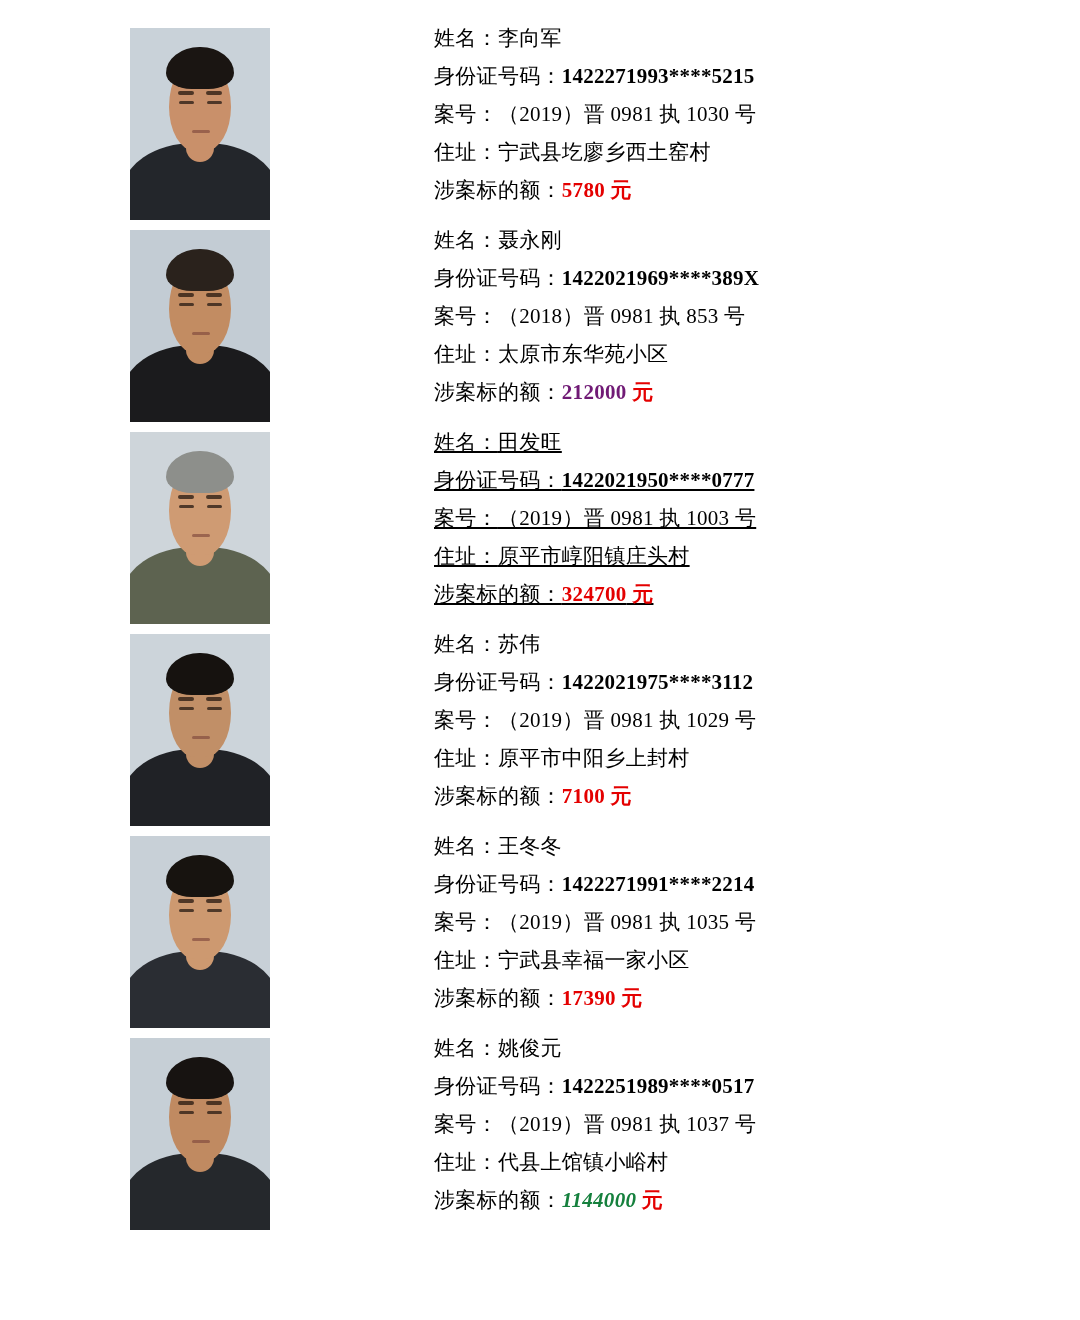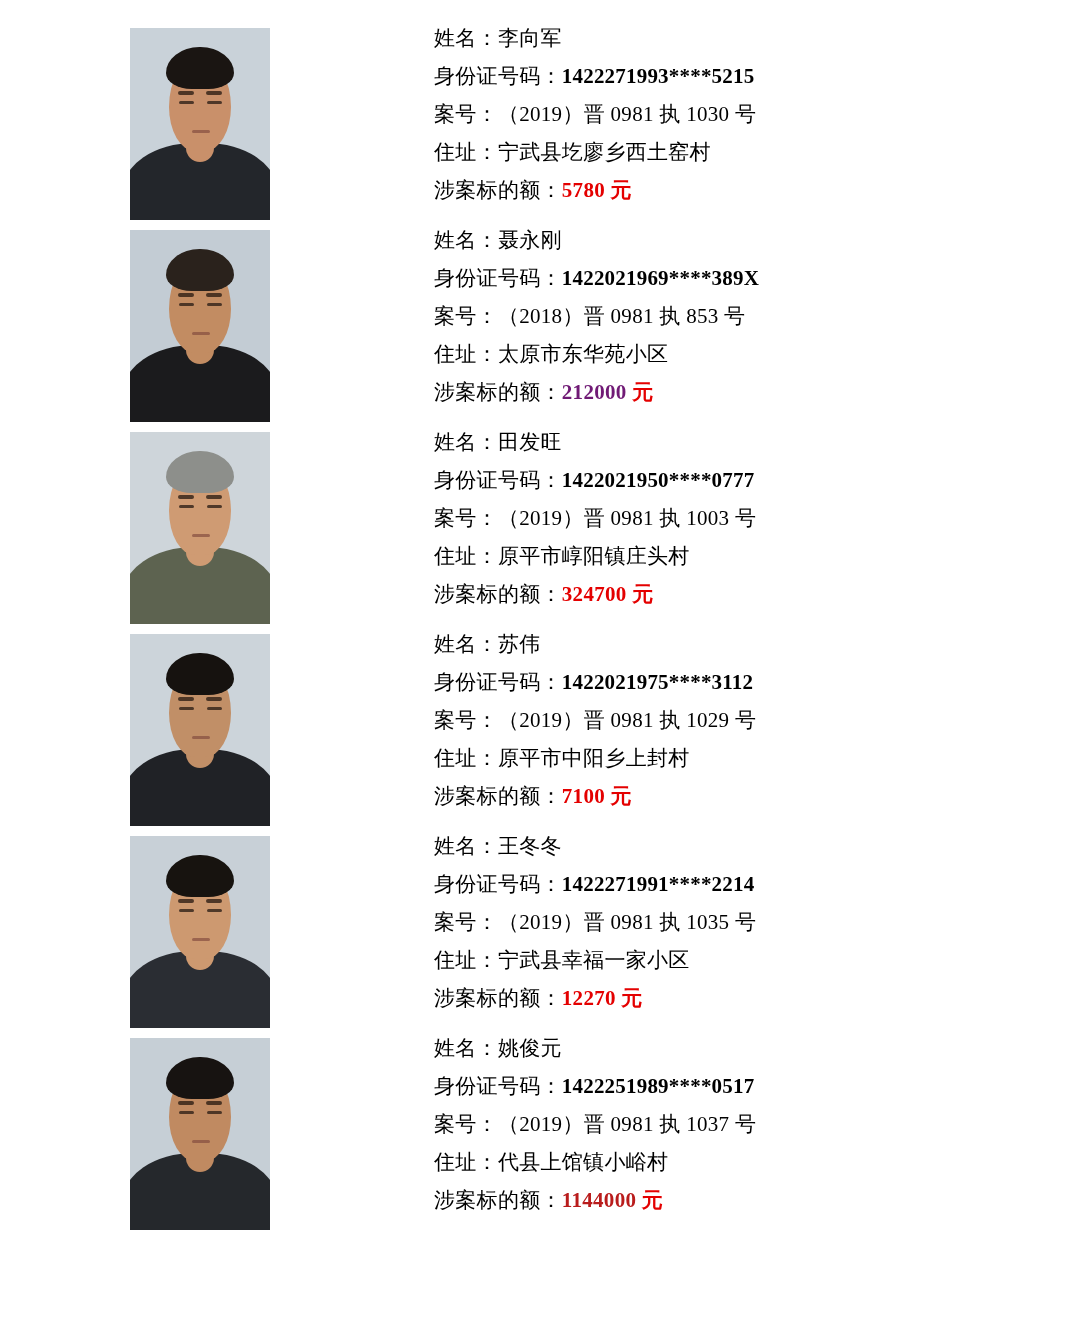--- a/index.html
+++ b/index.html
@@ -159,21 +159,21 @@
           </div>
         </div>
         <div class="info-col">
           <div class="line"><span class="lbl">姓名：</span><span class="val">聂永刚</span></div>
           <div class="line"><span class="lbl">身份证号码：</span><span class="val val-mono">1422021969****389X</span></div>
           <div class="line"><span class="lbl">案号：</span><span class="val">（2018）晋 0981 执 853 号</span></div>
           <div class="line"><span class="lbl">住址：</span><span class="val">太原市东华苑小区</span></div>
           <div class="line"><span>涉案标的额：</span><span class="amount" style="color: #701a75;">212000</span><span class="amount-unit" style="color: rgb(228, 0, 0);"> 元</span></div>
         </div>
       </div>
-      <div class="entry" style="margin-bottom: 10px;">
+      <div class="entry" style="margin-bottom: 10px; text-decoration: underline;">
         <div class="photo-col">
           <div class="photo" style="width: 140px; height: 192px;">
             <div class="bg" style="background:#ced5da"></div>
             <div class="p-body" style="height:40%;background:#5d6350"></div>
             <div class="p-neck" style="left:40%;width:20%;top:54%;height:16%;background:#cf9b73"></div>
             <div class="p-head" style="left:28%;width:44%;top:16%;height:48%;background:#cf9b73"></div>
             <div class="p-hair" style="left:26%;width:48%;top:10%;height:22%;background:#8d8f8b"></div>
             <div class="p-brow" style="left:34%;width:12%;top:33%;"></div>
             <div class="p-brow" style="left:54%;width:12%;top:33%;"></div>
             <div class="p-eye" style="left:35%;width:11%;top:38%;"></div>
@@ -225,21 +225,21 @@
             <div class="p-eye" style="left:35%;width:11%;top:38%;"></div>
             <div class="p-eye" style="left:55%;width:11%;top:38%;"></div>
             <div class="p-mouth" style="left:44%;width:13%;top:53%;"></div>
           </div>
         </div>
         <div class="info-col">
           <div class="line"><span class="lbl">姓名：</span><span class="val">王冬冬</span></div>
           <div class="line"><span class="lbl">身份证号码：</span><span class="val val-mono">1422271991****2214</span></div>
           <div class="line"><span class="lbl">案号：</span><span class="val">（2019）晋 0981 执 1035 号</span></div>
           <div class="line"><span class="lbl">住址：</span><span class="val">宁武县幸福一家小区</span></div>
-          <div class="line"><span>涉案标的额：</span><span class="amount" style="color: rgb(228, 0, 0);">12270</span><span class="amount-unit" style="color: rgb(228, 0, 0);"> 元</span></div>
+          <div class="line"><span>涉案标的额：</span><span class="amount" style="color: rgb(228, 0, 0);">17390</span><span class="amount-unit" style="color: rgb(228, 0, 0);"> 元</span></div>
         </div>
       </div>
       <div class="entry" style="margin-bottom: 10px;">
         <div class="photo-col">
           <div class="photo" style="width: 140px; height: 192px;">
             <div class="bg" style="background:#c6cfd6"></div>
             <div class="p-body" style="height:40%;background:#25282c"></div>
             <div class="p-neck" style="left:40%;width:20%;top:54%;height:16%;background:#c08a61"></div>
             <div class="p-head" style="left:28%;width:44%;top:16%;height:48%;background:#c08a61"></div>
             <div class="p-hair" style="left:26%;width:48%;top:10%;height:22%;background:#171311"></div>
@@ -248,17 +248,17 @@
             <div class="p-eye" style="left:35%;width:11%;top:38%;"></div>
             <div class="p-eye" style="left:55%;width:11%;top:38%;"></div>
             <div class="p-mouth" style="left:44%;width:13%;top:53%;"></div>
           </div>
         </div>
         <div class="info-col">
           <div class="line"><span class="lbl">姓名：</span><span class="val">姚俊元</span></div>
           <div class="line"><span class="lbl">身份证号码：</span><span class="val val-mono">1422251989****0517</span></div>
           <div class="line"><span class="lbl">案号：</span><span class="val">（2019）晋 0981 执 1037 号</span></div>
           <div class="line"><span class="lbl">住址：</span><span class="val">代县上馆镇小峪村</span></div>
-          <div class="line"><span>涉案标的额：</span><span class="amount" style="color: #b91c1c;">1144000</span><span class="amount-unit" style="color: rgb(228, 0, 0);"> 元</span></div>
+          <div class="line"><span>涉案标的额：</span><span class="amount" style="color: #15803d; font-style: italic;">1144000</span><span class="amount-unit" style="color: rgb(228, 0, 0);"> 元</span></div>
         </div>
       </div>
     </div>
 </div>
 
 </body></html>

